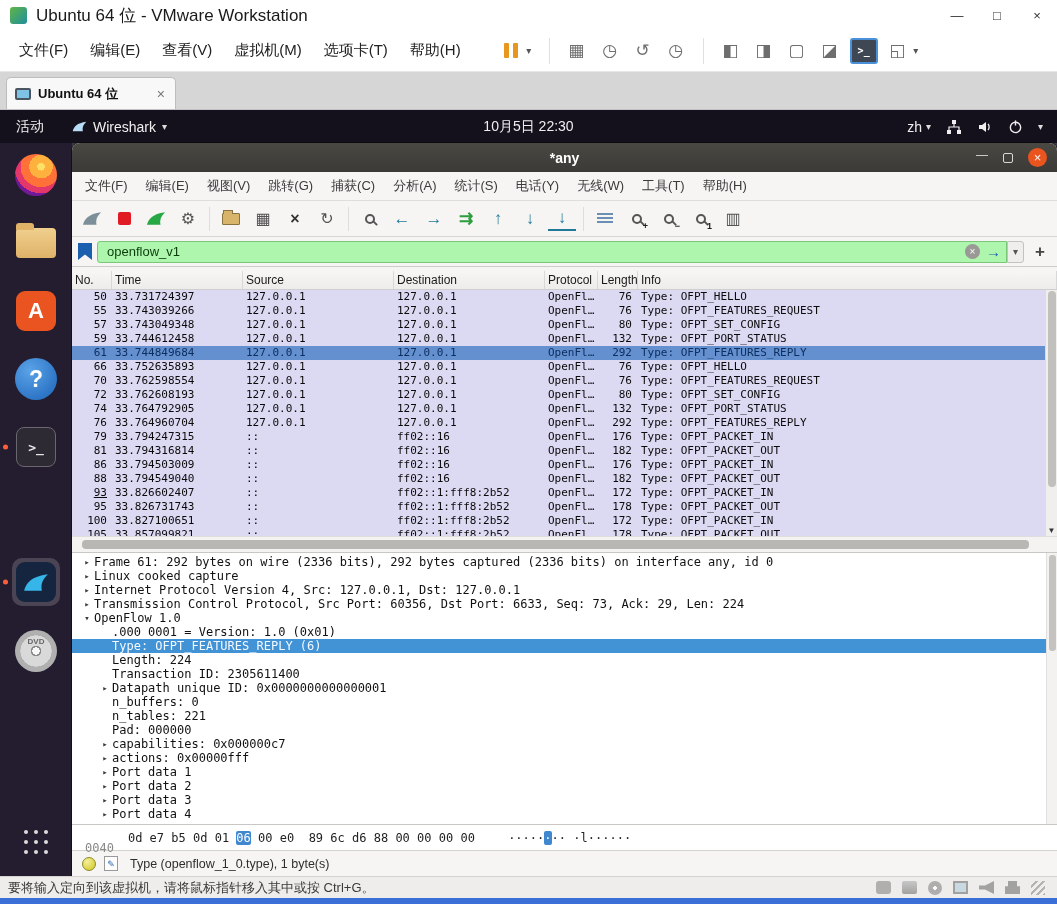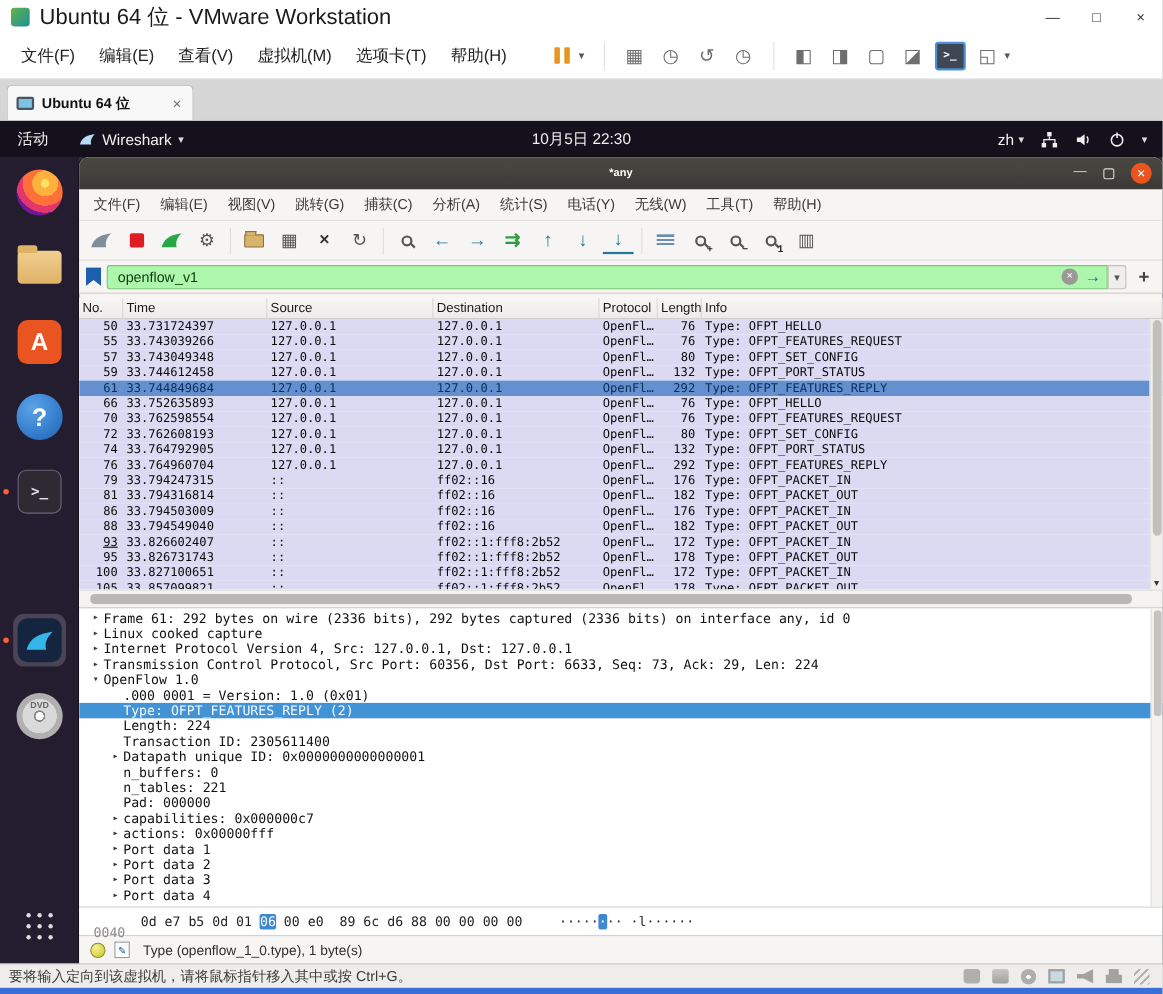--- a/index.html
+++ b/index.html
@@ -5,21 +5,21 @@
   *{box-sizing:border-box;}
   body{margin:0;background:#888;}
   #screen{position:relative;width:1057px;height:904px;background:#fff;overflow:hidden;
           font-family:"Liberation Sans",sans-serif;}
 
   
   .vm-titlebar{position:absolute;top:0;left:0;right:0;height:30px;display:flex;align-items:center;
                padding-left:10px;background:#fff;}
   .vm-logo{width:17px;height:17px;border-radius:3px;background:linear-gradient(135deg,#61b545,#1f8f9e);
            margin-right:9px;flex:none;}
-  .vm-title{font-size:20px;color:#1a1a1a;}
+  .vm-title{font-size:17px;color:#1a1a1a;}
   .vm-wincontrols{margin-left:auto;display:flex;height:100%;}
   .vm-ctl{width:40px;height:100%;display:flex;align-items:center;justify-content:center;
           font-size:13px;color:#333;}
 
   
   .vm-menubar{position:absolute;top:30px;left:0;right:0;height:42px;display:flex;align-items:center;
               background:#fff;border-bottom:1px solid #e6e6e6;padding-left:8px;}
   .vm-menus .menu-item{font-size:15px;color:#222;padding:0 11px;}
   .vm-toolbar{display:flex;align-items:center;margin-left:26px;gap:7px;}
   .vmtb{min-width:26px;height:26px;display:flex;align-items:center;justify-content:center;
@@ -79,21 +79,21 @@
   .dock-apps{position:absolute;left:12px;bottom:10px;width:48px;height:48px;display:flex;align-items:center;justify-content:center;}
   .apps-grid{width:4px;height:4px;border-radius:50%;background:#dcdcdc;margin-left:-20px;margin-top:-20px;
       box-shadow:10px 0 0 #dcdcdc,20px 0 0 #dcdcdc,0 10px 0 #dcdcdc,10px 10px 0 #dcdcdc,20px 10px 0 #dcdcdc,
                  0 20px 0 #dcdcdc,10px 20px 0 #dcdcdc,20px 20px 0 #dcdcdc;}
 
   
   .ws-window{position:absolute;left:72px;top:33px;width:985px;height:733px;background:#f6f5f4;
              border-radius:8px 8px 0 0;box-shadow:0 0 0 1px rgba(0,0,0,.45);}
   .ws-titlebar{height:29px;background:linear-gradient(#4a4843,#3c3a36);border-radius:8px 8px 0 0;
                position:relative;display:flex;align-items:center;justify-content:center;}
-  .ws-title{color:#fff;font-size:10px;font-weight:bold;}
+  .ws-title{color:#fff;font-size:14px;font-weight:bold;}
   .ws-controls{position:absolute;right:10px;top:0;height:29px;display:flex;align-items:center;gap:15px;}
   .ws-min{color:#d9d9d9;font-size:12px;margin-top:-5px;}
   .ws-max{width:10px;height:10px;border:1px solid #d9d9d9;border-radius:2px;}
   .ws-close{width:19px;height:19px;border-radius:50%;background:#e9541f;color:#fff;font-size:13px;
             display:flex;align-items:center;justify-content:center;}
 
   .ws-menubar{height:29px;display:flex;align-items:center;background:#f6f5f4;padding-left:4px;
               border-bottom:1px solid #e0dedb;}
   .ws-menubar .menu-item{font-size:13px;color:#3a3a3a;padding:0 9px;}
 
@@ -605,21 +605,21 @@
       </div>
 
       <div class="ws-details">
         <div id="dt-lines">
             <div class="dt-line"><span class="dt-caret l0">▸</span><span class="dt-text">Frame 61: 292 bytes on wire (2336 bits), 292 bytes captured (2336 bits) on interface any, id 0</span></div>
             <div class="dt-line"><span class="dt-caret l0">▸</span><span class="dt-text">Linux cooked capture</span></div>
             <div class="dt-line"><span class="dt-caret l0">▸</span><span class="dt-text">Internet Protocol Version 4, Src: 127.0.0.1, Dst: 127.0.0.1</span></div>
             <div class="dt-line"><span class="dt-caret l0">▸</span><span class="dt-text">Transmission Control Protocol, Src Port: 60356, Dst Port: 6633, Seq: 73, Ack: 29, Len: 224</span></div>
             <div class="dt-line"><span class="dt-caret l0">▾</span><span class="dt-text">OpenFlow 1.0</span></div>
             <div class="dt-line"><span class="dt-caret l1"></span><span class="dt-text">.000 0001 = Version: 1.0 (0x01)</span></div>
-            <div class="dt-line selected"><span class="dt-caret l1"></span><span class="dt-text">Type: OFPT_FEATURES_REPLY (2)</span></div>
+            <div class="dt-line selected"><span class="dt-caret l1"></span><span class="dt-text">Type: OFPT_FEATURES_REPLY (6)</span></div>
             <div class="dt-line"><span class="dt-caret l1"></span><span class="dt-text">Length: 224</span></div>
             <div class="dt-line"><span class="dt-caret l1"></span><span class="dt-text">Transaction ID: 2305611400</span></div>
             <div class="dt-line"><span class="dt-caret l1">▸</span><span class="dt-text">Datapath unique ID: 0x0000000000000001</span></div>
             <div class="dt-line"><span class="dt-caret l1"></span><span class="dt-text">n_buffers: 0</span></div>
             <div class="dt-line"><span class="dt-caret l1"></span><span class="dt-text">n_tables: 221</span></div>
             <div class="dt-line"><span class="dt-caret l1"></span><span class="dt-text">Pad: 000000</span></div>
             <div class="dt-line"><span class="dt-caret l1">▸</span><span class="dt-text">capabilities: 0x000000c7</span></div>
             <div class="dt-line"><span class="dt-caret l1">▸</span><span class="dt-text">actions: 0x00000fff</span></div>
             <div class="dt-line"><span class="dt-caret l1">▸</span><span class="dt-text">Port data 1</span></div>
             <div class="dt-line"><span class="dt-caret l1">▸</span><span class="dt-text">Port data 2</span></div>

